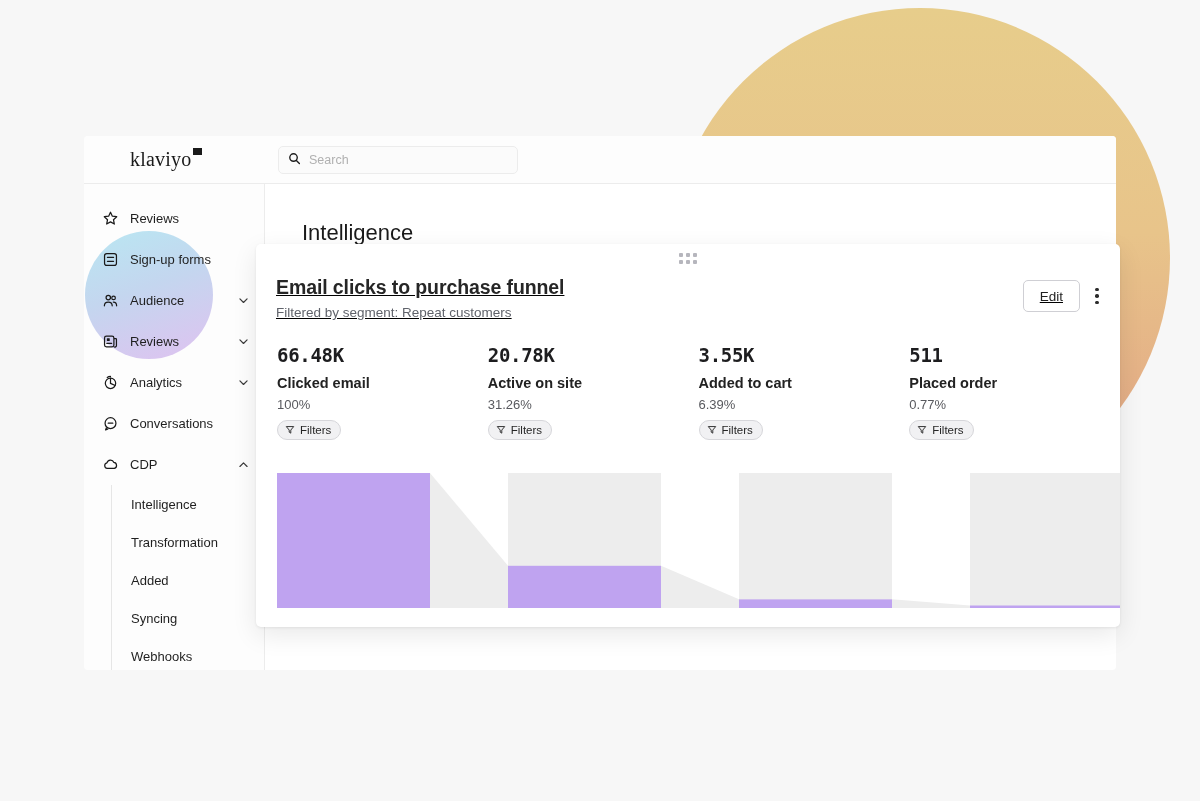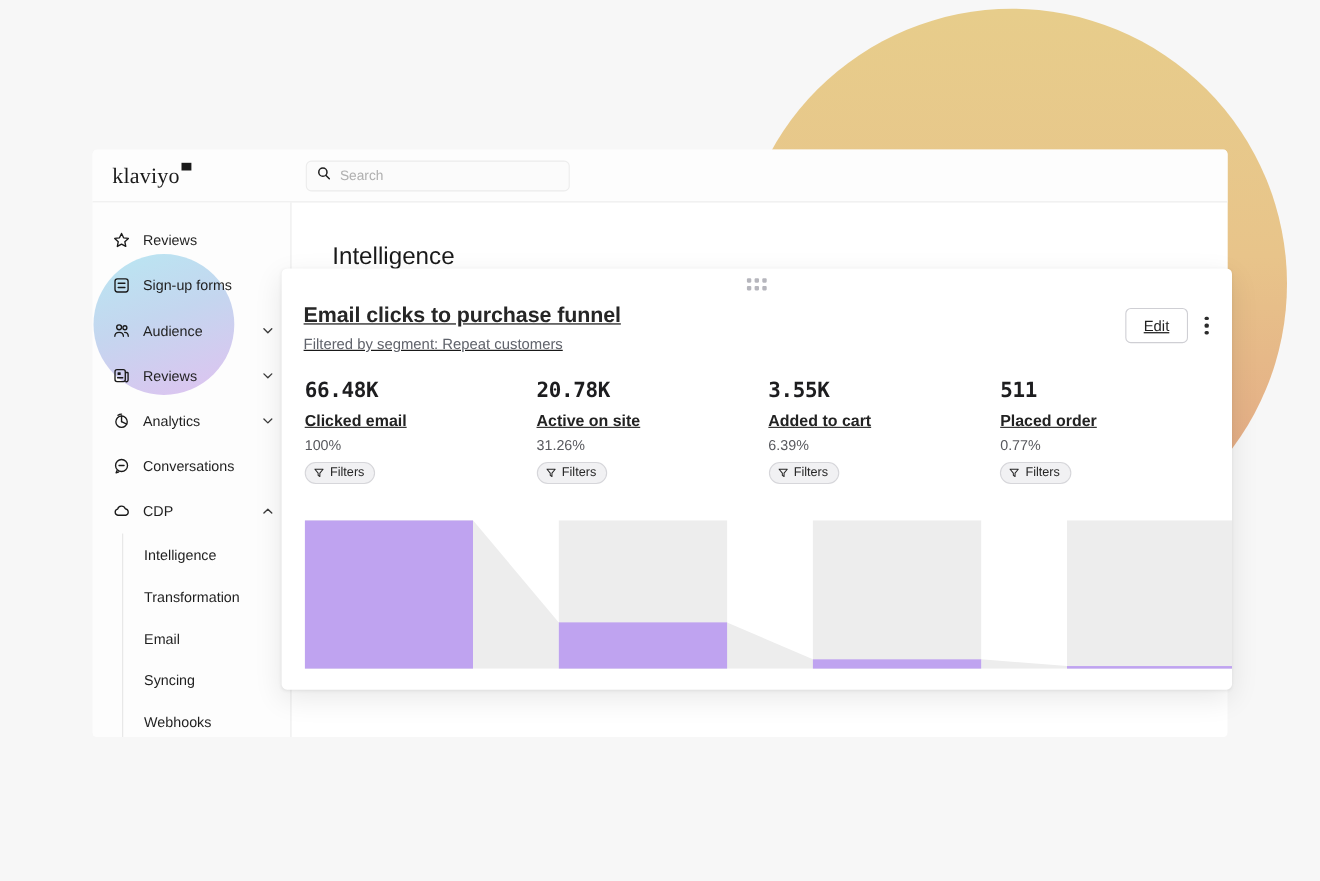--- a/index.html
+++ b/index.html
@@ -36,21 +36,21 @@
   }
   #app-window > *:not(.wash) { position: relative; z-index: 2; }
 
   
   #topbar {
     height: 48px; display: flex; align-items: center;
     border-bottom: 1px solid #ececec;
     background: rgba(252,252,252,0.55);
   }
   #brand-area { width: 181px; padding-left: 18px; display: flex; align-items: center; }
-  #logo { font-family: "Liberation Serif", serif; font-size: 20px; letter-spacing: .2px; color: #1a1a1a; position: relative; }
+  #logo { font-family: "Liberation Serif", serif; font-size: 20px; letter-spacing: .2px; color: #1a1a1a; position: relative; margin-left: 28px; }
   #logo-dot { display:inline-block; width: 9px; height: 7px; background: #1a1a1a; margin-left: 2px; vertical-align: 11px; }
   #search-wrap { margin-left: 13px; }
   #search-box {
     width: 240px; height: 28px; border: 1px solid #ececec; border-radius: 5px;
     background: rgba(250,250,250,0.75); display: flex; align-items: center; padding: 0 9px; gap: 8px;
   }
   #search-box input {
     border: 0; outline: 0; background: transparent; font-size: 12.5px;
     font-family: "Liberation Sans", sans-serif; color: #333; width: 190px;
   }
@@ -113,21 +113,21 @@
   #kebab-btn {
     width: 26px; height: 32px; background: transparent; border: 0; cursor: pointer;
     display: flex; flex-direction: column; align-items: center; justify-content: center; gap: 3px;
   }
   #kebab-btn i { width: 3.5px; height: 3.5px; border-radius: 50%; background: #2b2b2b; display:block; }
 
   
   #metrics { display: flex; padding: 24px 0 0 21px; }
   .metric { width: 231px; }
   .metric-val { font-family: "DejaVu Sans Mono", monospace; font-size: 19px; font-weight: 700; color: #1d1d1f; letter-spacing: -.3px; }
-  .metric-name { font-size: 14.5px; font-weight: 700; color: #222; margin-top: 9px; text-decoration: underline; }
+  .metric-name { font-size: 14.5px; font-weight: 700; color: #222; margin-top: 9px; }
   .metric-pct { font-size: 13px; color: #58595e; margin-top: 6px; }
   .filters-pill {
     margin-top: 8px; display: inline-flex; align-items: center; gap: 5px;
     border: 1px solid #d6d6da; background: #f1f1f3; border-radius: 11px;
     height: 20px; padding: 0 9px 0 7px; font-size: 11.5px; color: #262626; cursor: pointer;
   }
   .filters-pill svg { width: 10px; height: 10px; display:block; }
   #funnel-svg { position: absolute; left: 21px; top: 229px; width: 843px; height: 135px; }
 </style>
 </head>
@@ -264,21 +264,21 @@
           </div>
 
           <div class="sub-wrap">
             <div class="sub-item">
               <span>Intelligence</span>
             </div>
             <div class="sub-item">
               <span>Transformation</span>
             </div>
             <div class="sub-item">
-              <span>Email</span>
+              <span>Added</span>
             </div>
             <div class="sub-item">
               <span>Syncing</span>
             </div>
             <div class="sub-item">
               <span>Webhooks</span>
             </div>
           </div>
 
         </div>

